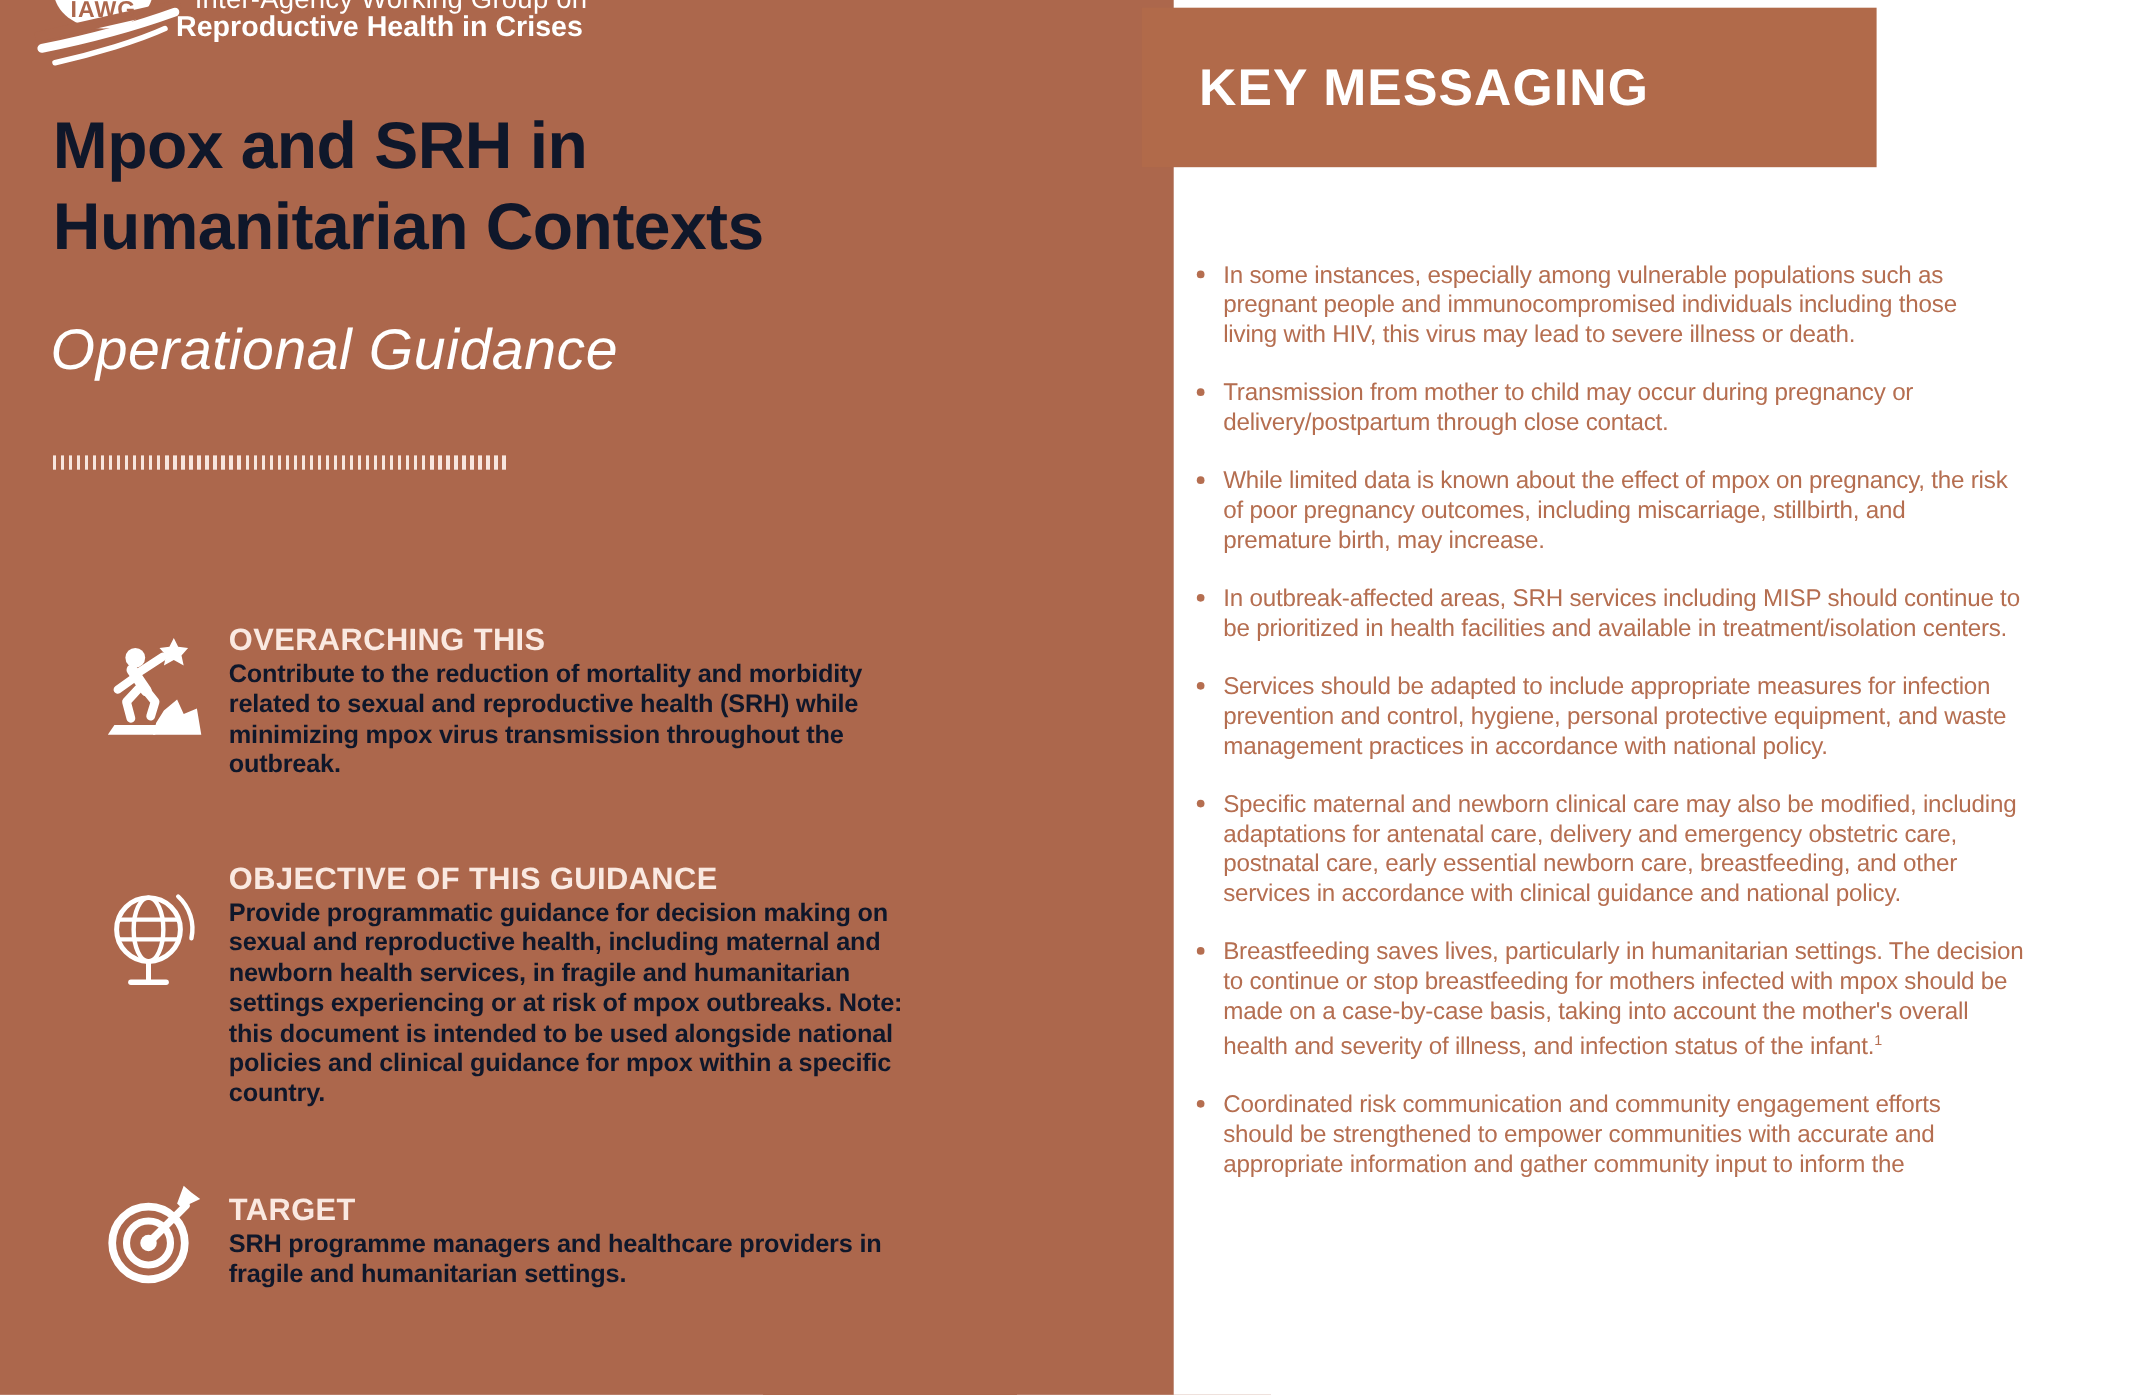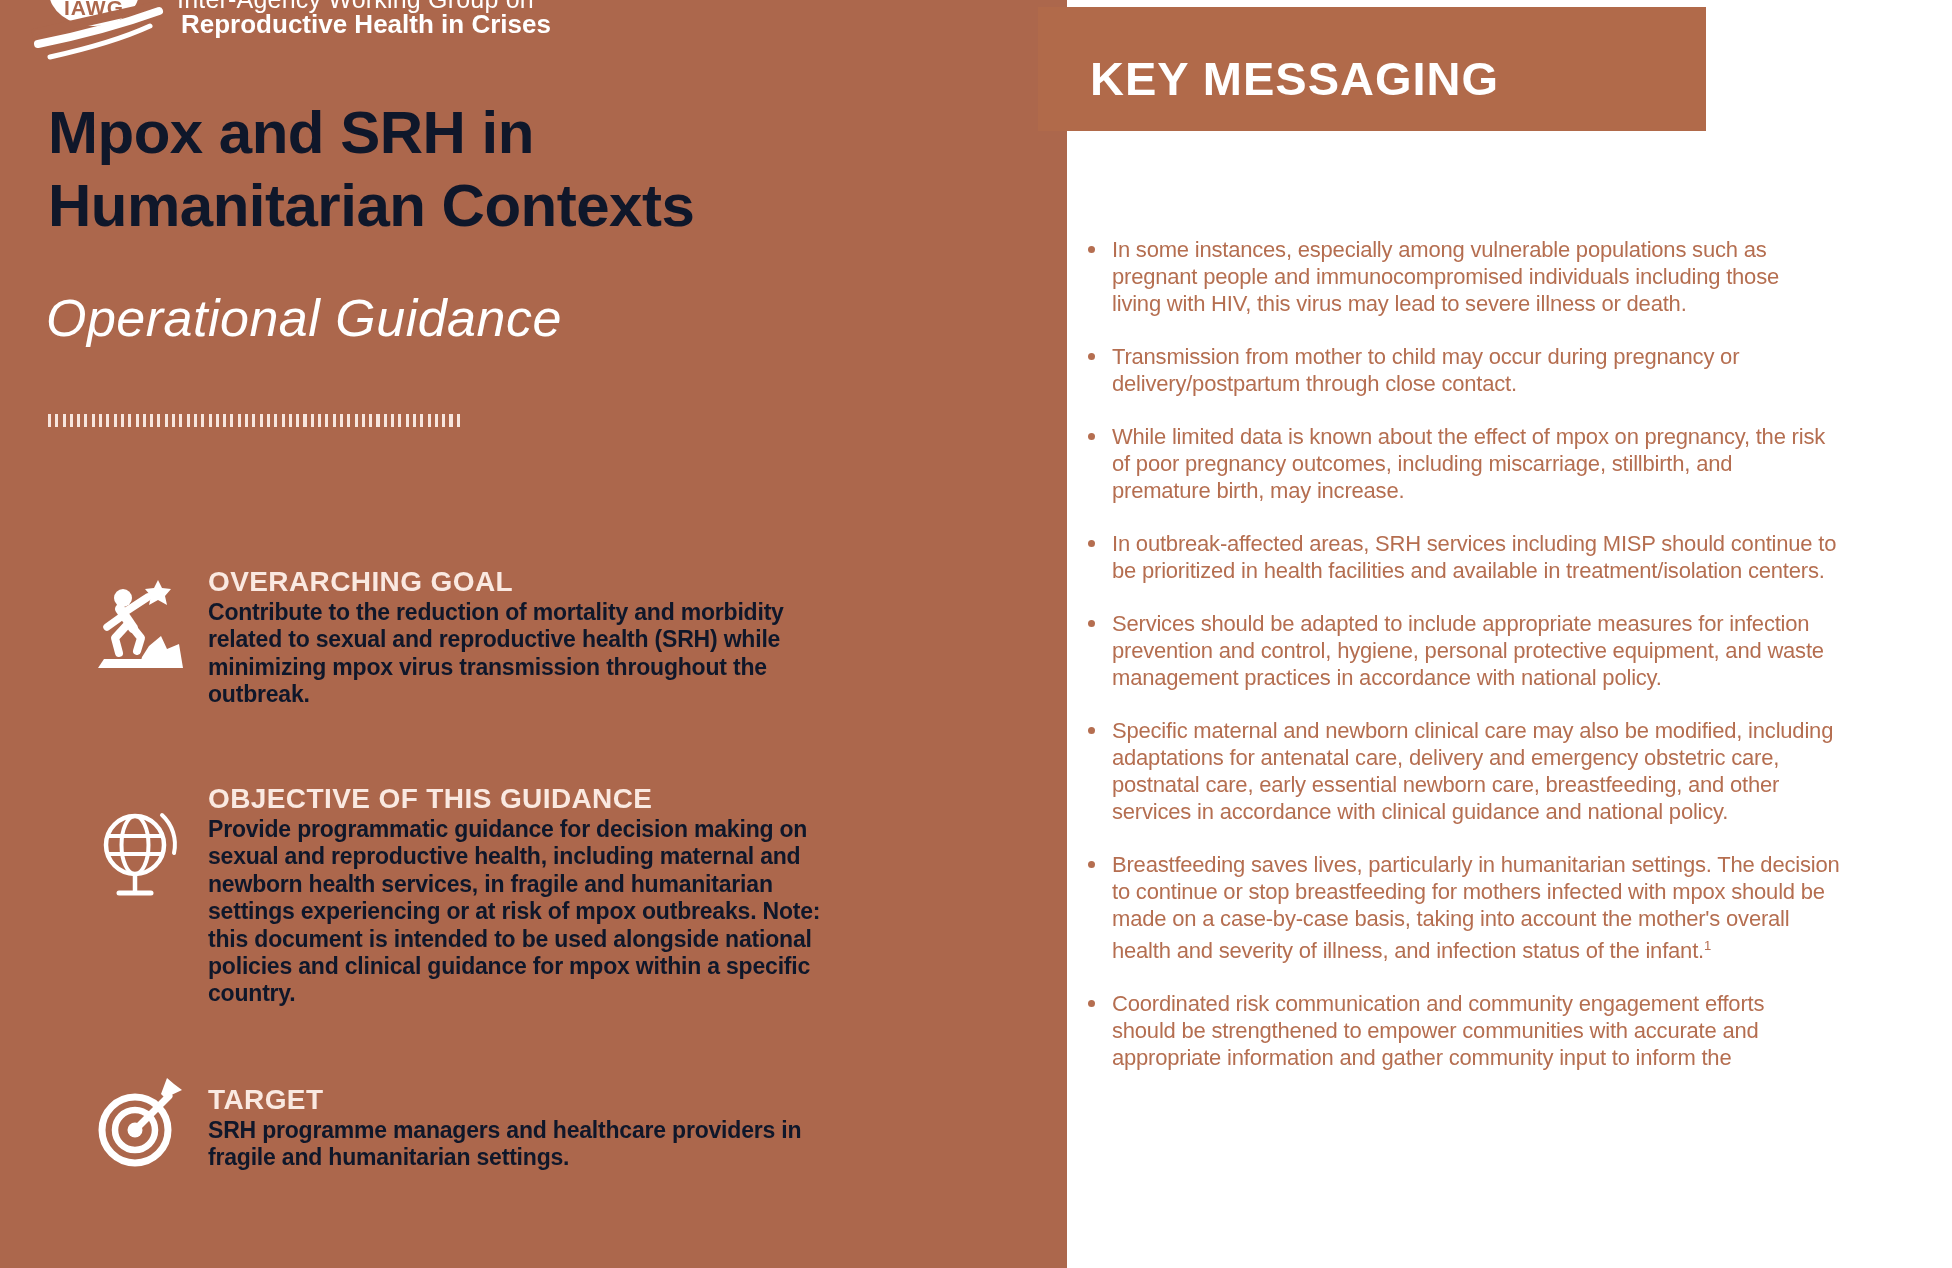--- a/index.html
+++ b/index.html
@@ -3,36 +3,36 @@
 <meta charset="utf-8">
 <style>
   html,body{margin:0;padding:0;}
   body{
     width:1952px;height:1268px;overflow:hidden;position:relative;
     background:#ffffff;font-family:"Liberation Sans",sans-serif;
   }
   
   .left-panel{position:absolute;left:0;top:0;width:1067px;height:1268px;background:#AC674C;}
   .org-line1{position:absolute;left:177px;top:-15px;font-size:25px;font-weight:500;color:#ffffff;white-space:nowrap;letter-spacing:.2px;}
-  .org-line2{position:absolute;left:181px;top:9px;font-size:26px;font-weight:700;color:#ffffff;white-space:nowrap;}
+  .org-line2{position:absolute;left:160px;top:9px;font-size:26px;font-weight:700;color:#ffffff;white-space:nowrap;}
   .logo-svg{position:absolute;left:38px;top:-22px;overflow:visible;}
   .doc-title{position:absolute;left:48px;top:96px;margin:0;font-size:60px;line-height:73px;font-weight:800;color:#0f172a;white-space:pre-line;letter-spacing:-.5px;}
   .doc-subtitle{position:absolute;left:46px;top:288px;font-size:52px;font-style:italic;font-weight:300;color:#ffffff;letter-spacing:.5px;}
   .tick-line{position:absolute;left:48px;top:414px;width:412px;height:13px;
     background:repeating-linear-gradient(to right,rgba(255,241,235,.92) 0 3px,transparent 3px 7.3px);}
   .section{position:absolute;left:0;width:985px;}
   .s1{top:566px}.s2{top:783px}.s3{top:1084px}
   .sec-icon{position:absolute;}
   .s1 .sec-icon{left:95px;top:10px;}
   .s2 .sec-icon{left:99px;top:26px;}
   .s3 .sec-icon{left:97px;top:-8px;}
   .sec-heading{margin:0 0 0 208px;font-size:28px;line-height:32px;font-weight:800;color:#FAE9E1;letter-spacing:.4px;}
   .sec-body{margin:1px 0 0 208px;width:740px;font-size:23px;line-height:27.4px;font-weight:700;color:#0f172a;white-space:pre-line;letter-spacing:-.2px;}
   
-  .key-box{position:absolute;left:1038px;top:7px;width:668px;height:124px;background:#B16A4A;}
+  .key-box{position:absolute;left:1038px;top:7px;width:668px;height:145px;background:#B16A4A;}
   .key-title{margin:44px 0 0 52px;font-size:47px;font-weight:800;color:#ffffff;letter-spacing:1px;}
   .bullets{position:absolute;left:1085px;top:236px;width:862px;margin:0;padding:0;list-style:none;}
   .bullets li{position:relative;padding-left:27px;margin:0 0 26px 0;font-size:22px;line-height:27px;color:#B56E50;white-space:pre-line;letter-spacing:-.2px;}
   .bullets li::before{content:"";position:absolute;left:3px;top:10px;width:7px;height:7px;border-radius:50%;background:#B56E50;}
   .bullets sup{font-size:13px;letter-spacing:0;}
 </style>
 </head>
 <body>
 
 <div>
@@ -60,21 +60,21 @@
         <polygon points="63,4 67,12 76,13 70,20 72,29 63,24 54,29 56,20 50,13 59,12" fill="#ffffff"></polygon>
         <circle cx="28" cy="22" r="9" fill="#ffffff"></circle>
         <line x1="25" y1="33" x2="38" y2="52" stroke="#ffffff" stroke-width="10" stroke-linecap="round"></line>
         <line x1="30" y1="36" x2="53" y2="21" stroke="#ffffff" stroke-width="7.5" stroke-linecap="round"></line>
         <line x1="26" y1="41" x2="12" y2="51" stroke="#ffffff" stroke-width="7.5" stroke-linecap="round"></line>
         <polyline points="38,52 46,62 42,75" stroke="#ffffff" stroke-width="8" fill="none" stroke-linecap="round" stroke-linejoin="round"></polyline>
         <polyline points="31,50 20,62 24,77" stroke="#ffffff" stroke-width="8" fill="none" stroke-linecap="round" stroke-linejoin="round"></polyline>
         <polygon points="44,92 88,92 84,68 72,73 66,60 54,70 47,81" fill="#ffffff"></polygon>
         <polygon points="3,92 46,92 52,83 9,83" fill="#ffffff"></polygon>
       </svg>
-      <h2 class="sec-heading">OVERARCHING GOAL</h2>
+      <h2 class="sec-heading">OVERARCHING THIS</h2>
       <p class="sec-body">Contribute to the reduction of mortality and morbidity
 related to sexual and reproductive health (SRH) while
 minimizing mpox virus transmission throughout the
 outbreak.</p>
     </section>
 
     <section class="section s3">
       <svg class="sec-icon" width="88" height="94" viewBox="0 0 88 94">
         <circle cx="38" cy="54" r="33" stroke="#ffffff" stroke-width="7" fill="none"></circle>
         <circle cx="38" cy="54" r="20" stroke="#ffffff" stroke-width="6.5" fill="none"></circle>

